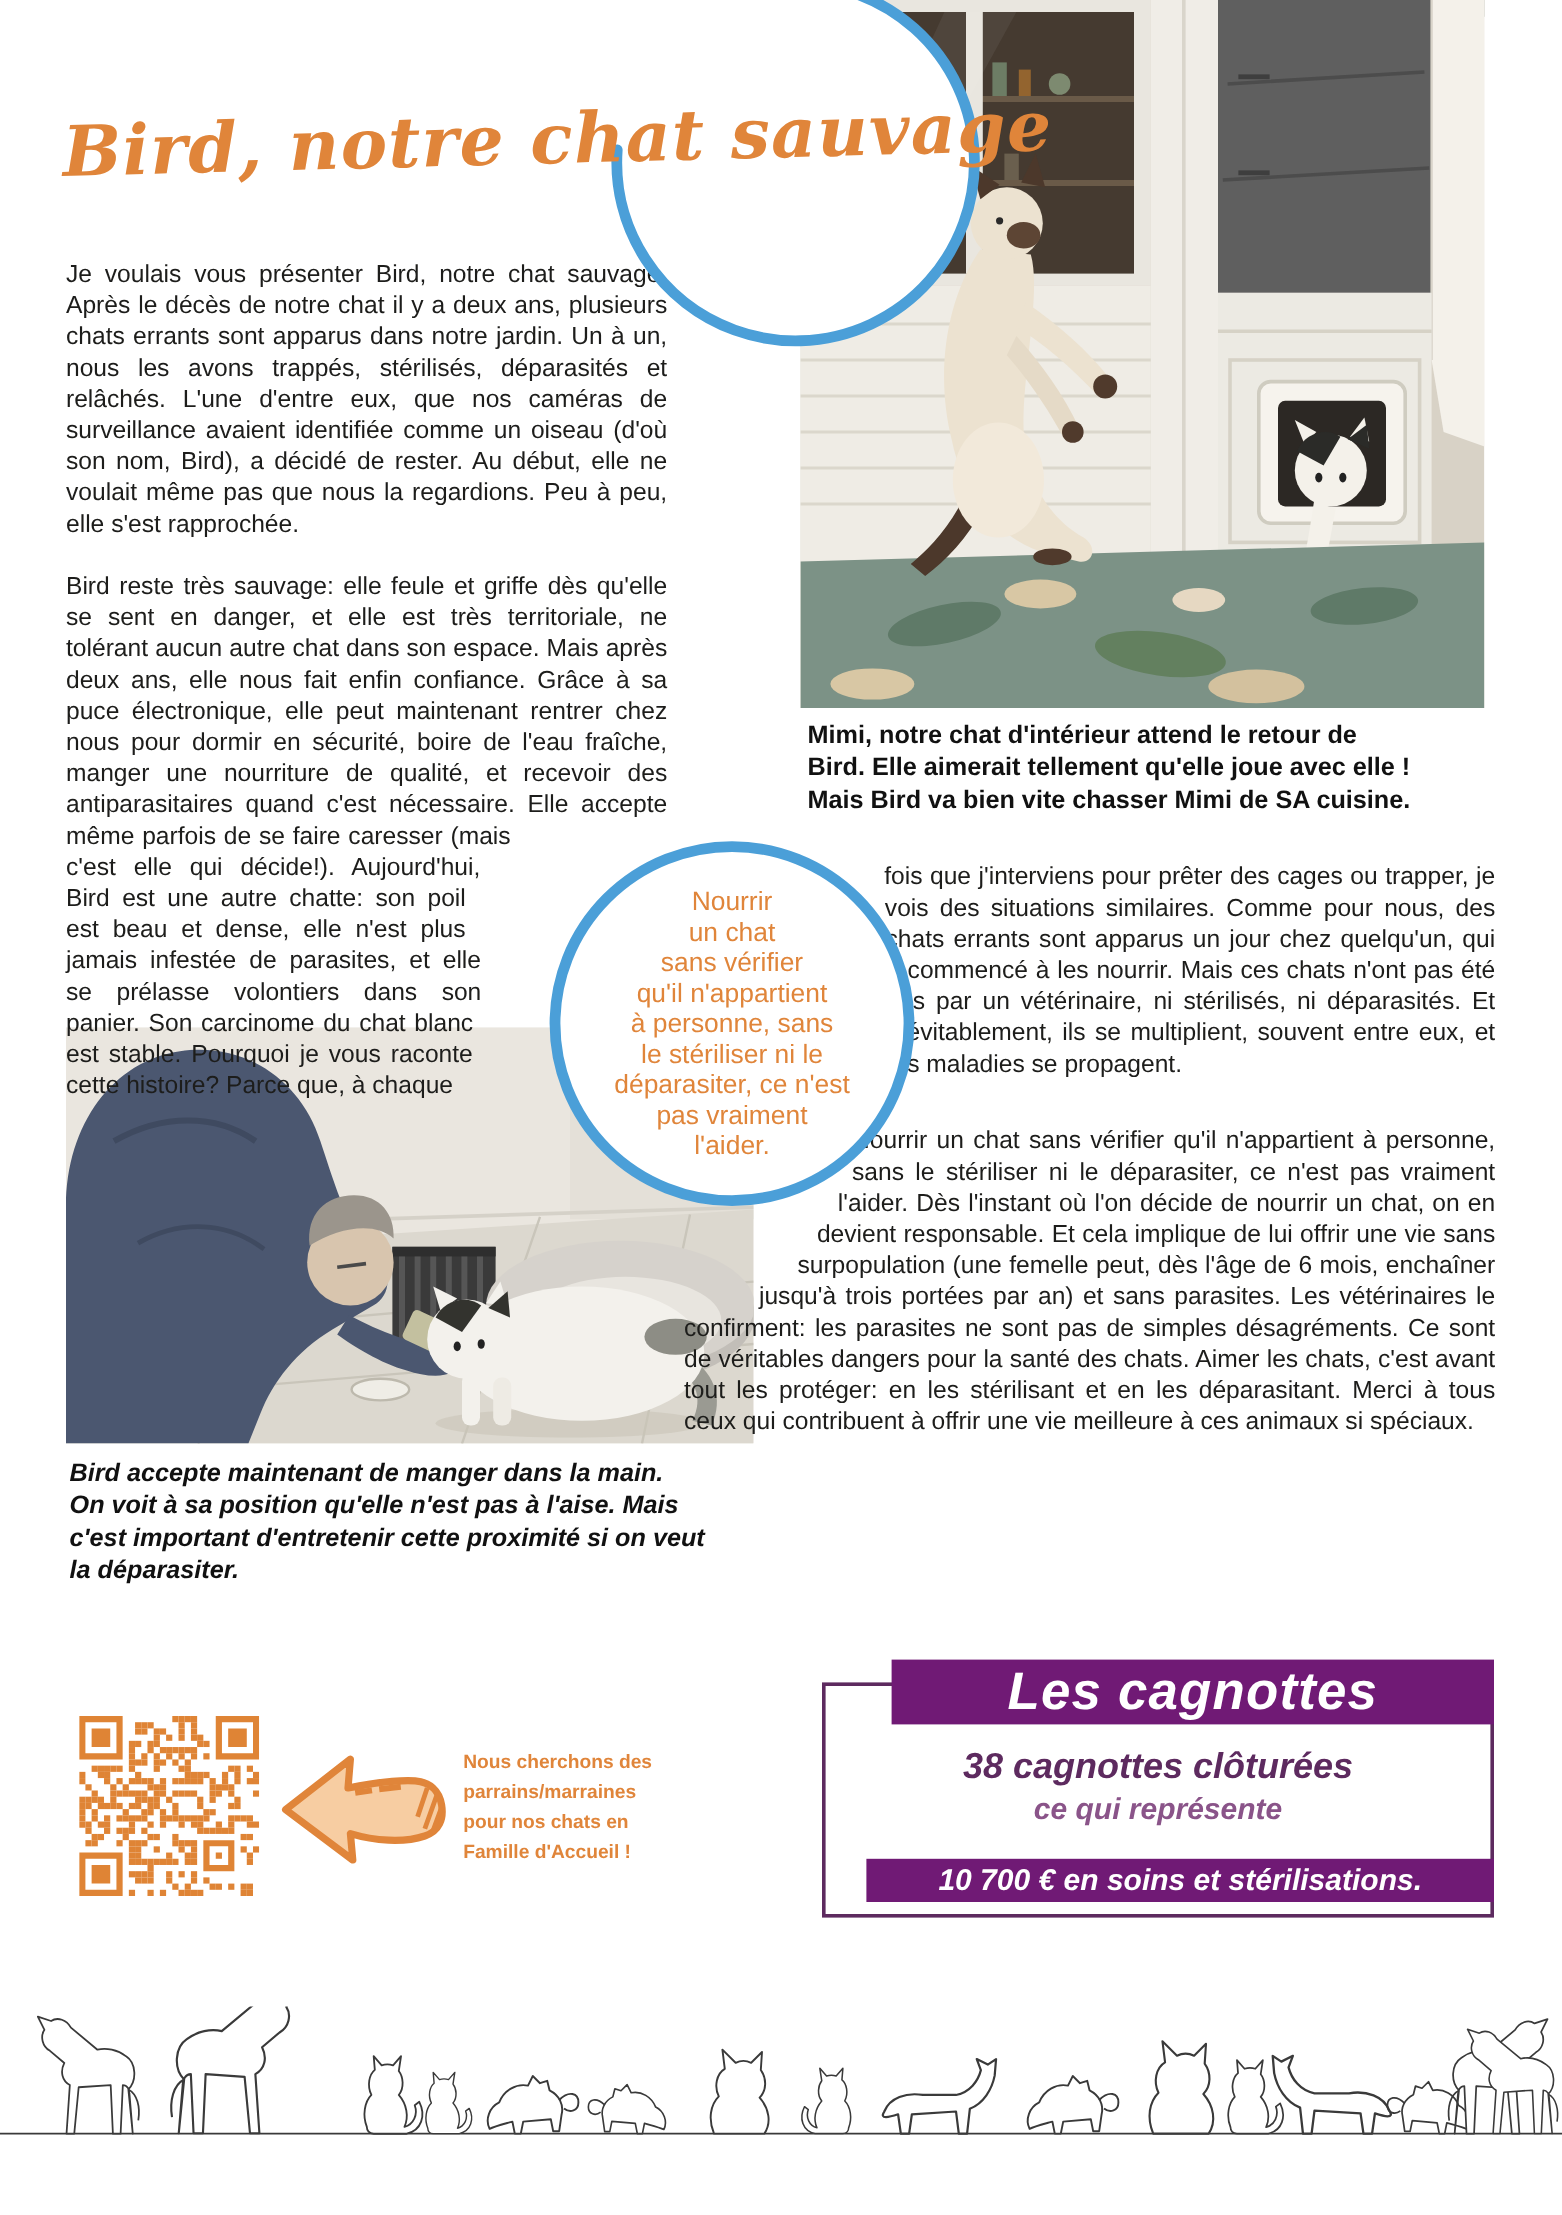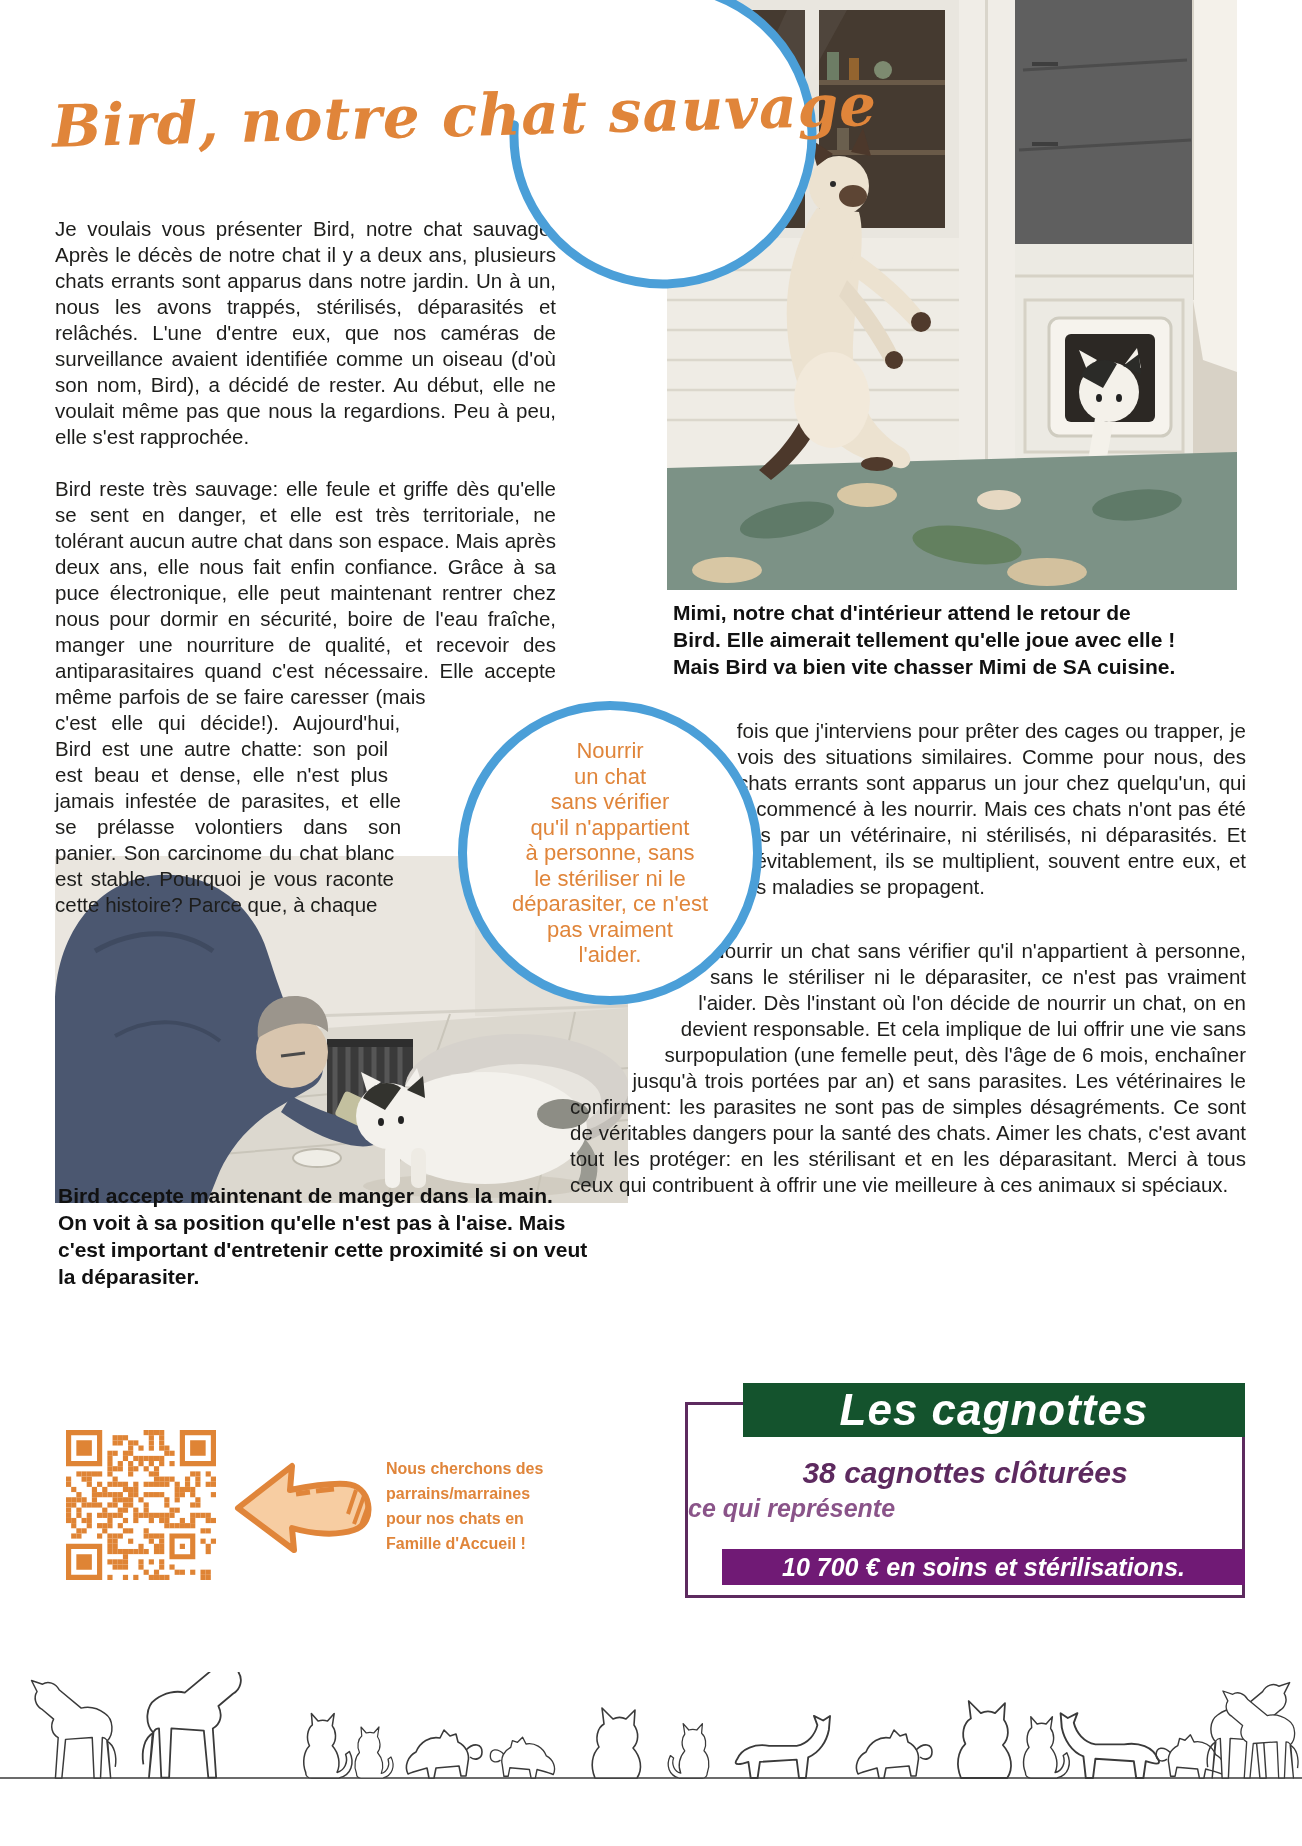--- a/index.html
+++ b/index.html
@@ -15,40 +15,40 @@
   .left-col .p1{margin-bottom:26px;padding-top:22px;}
   .cut-r{float:right;width:168px;height:392px;shape-margin:6px;
          shape-outside:polygon(168px 0,168px 216px,44px 236px,18px 262px,4px 292px,24px 316px,24px 346px,12px 392px,168px 392px);}
   .right-col{left:570px;top:702px;width:676px;z-index:1;}
   .right-col .p1{padding-top:16px;}
   .right-col .p2{margin-top:38px;}
   .cut-l{float:left;width:170px;height:372px;shape-margin:6px;
          shape-outside:polygon(0 0,160px 0,164px 196px,86px 202px,86px 224px,134px 244px,134px 280px,114px 286px,114px 307px,94px 312px,94px 334px,60px 340px,58px 362px,0 368px);}
   .caption{font-weight:bold;font-size:21px;line-height:27px;color:#111;}
   .cap1{left:673px;top:599px;width:578px;z-index:2;}
-  .cap2{left:58px;top:1182px;width:532px;}
+  .cap2{left:58px;top:1214px;width:532px;font-style:italic;}
   .photo-top{left:667px;top:0;width:570px;height:590px;z-index:0;}
   .photo-left{left:55px;top:856px;width:573px;height:347px;}
   .badge{left:506px;top:-22px;width:314px;height:314px;z-index:3;}
   .callout{left:458px;top:701px;width:286px;height:286px;z-index:2;
            border:9px solid #4b9fd8;border-radius:50%;background:#fff;
            display:flex;align-items:center;justify-content:center;}
   .callout-text{text-align:center;font-weight:normal;color:#e0853a;
                 font-size:22px;line-height:25.5px;}
   .qr{left:66px;top:1430px;width:150px;height:150px;}
   .arrow{left:230px;top:1452px;width:150px;height:110px;}
   .sponsor-text{left:386px;top:1456px;width:210px;font-weight:bold;
                 font-size:16px;line-height:25px;color:#e0853a;}
   .cag-box{left:685px;top:1402px;width:554px;height:190px;border:3px solid #5d2a5f;background:#fff;z-index:0;}
-  .cag-header{left:743px;top:1383px;width:502px;height:54px;background:#14532d;z-index:2;
+  .cag-header{left:743px;top:1383px;width:502px;height:54px;background:#701a75;z-index:2;
               display:flex;align-items:center;justify-content:center;
               font-style:italic;font-weight:bold;font-size:44px;color:#fff;letter-spacing:1px;}
   .cag-stat{left:688px;top:1456px;width:554px;text-align:center;z-index:1;
             font-style:italic;font-weight:bold;font-size:30px;color:#5d2a5f;}
-  .cag-sub{left:688px;top:1494px;width:554px;z-index:1;
+  .cag-sub{left:688px;top:1494px;width:554px;text-align:center;z-index:1;
            font-style:italic;font-weight:bold;font-size:25px;color:#8a5489;}
   .cag-amount{left:722px;top:1549px;width:523px;height:36px;background:#701a75;z-index:1;
               display:flex;align-items:center;justify-content:center;
               font-style:italic;font-weight:bold;font-size:25px;color:#fff;}
   .frieze{left:0;top:1672px;width:1302px;height:170px;}
 </style>
 </head>
 <body>
 
 <div class="page">

